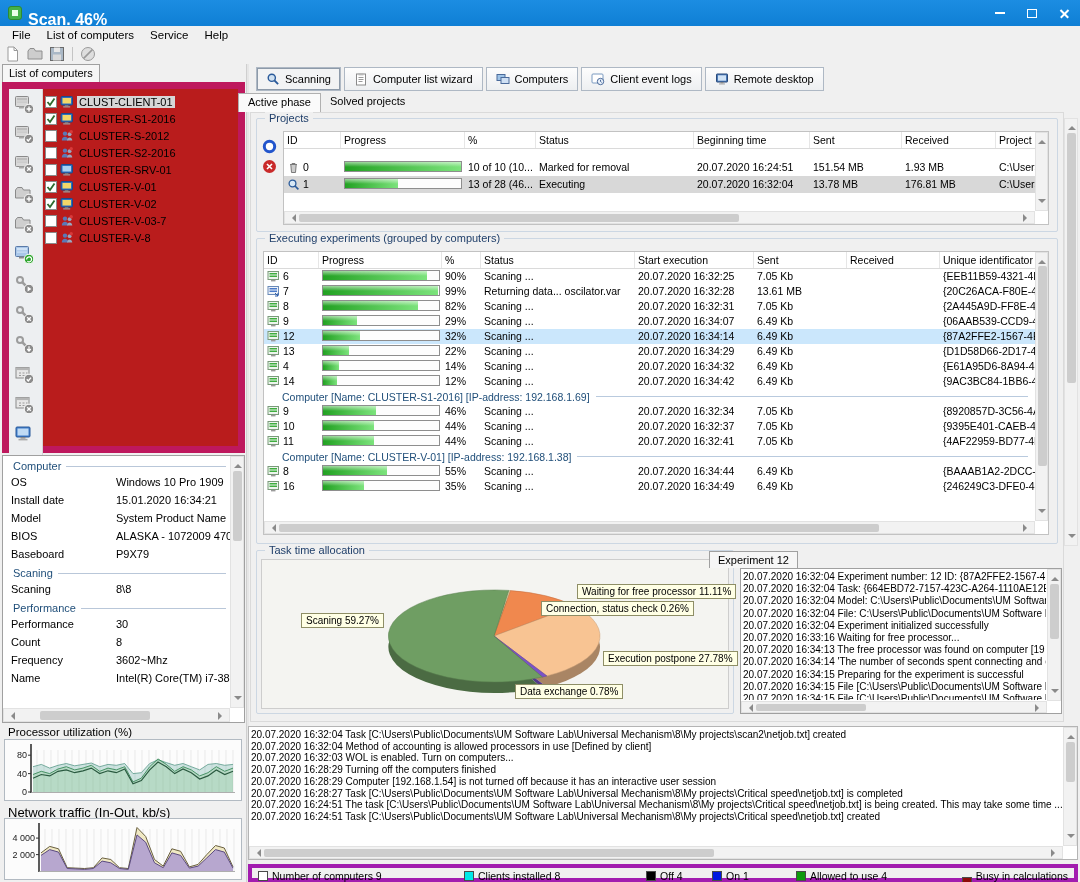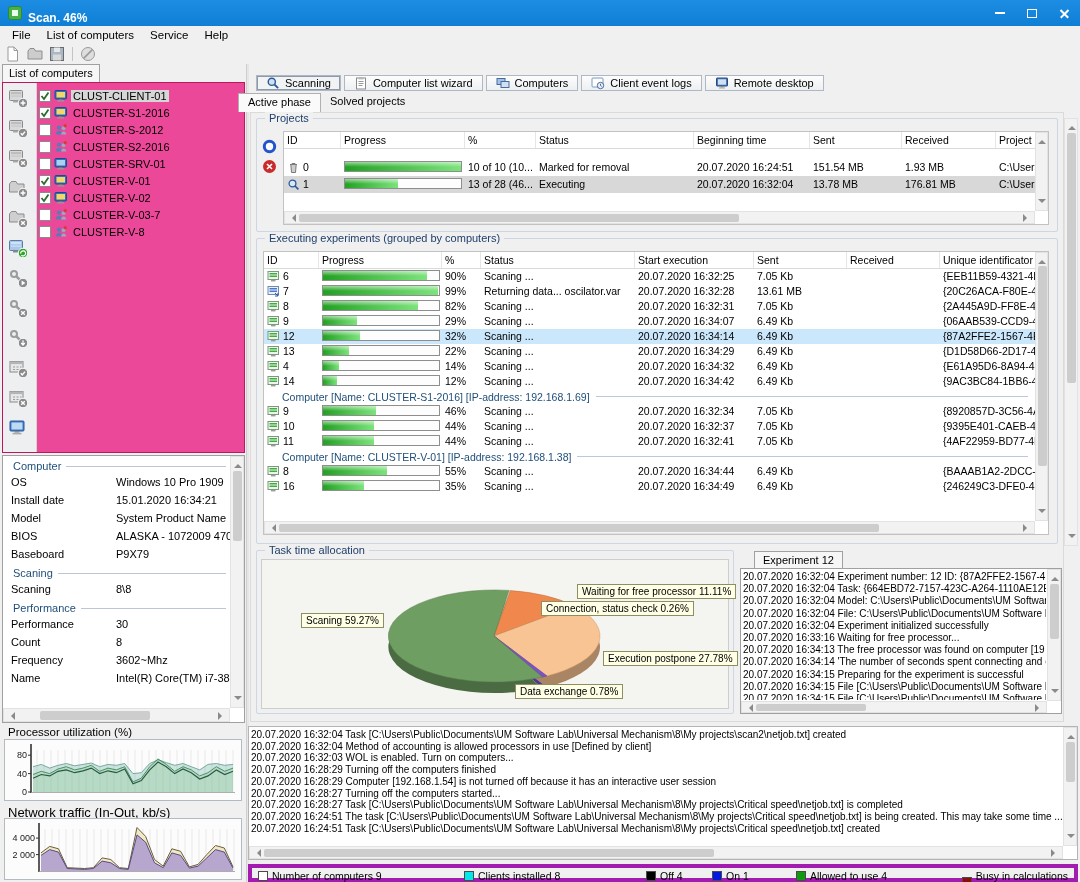--- a/index.html
+++ b/index.html
@@ -7,42 +7,42 @@
   #app { position:relative; width:1080px; height:882px; background:#f0f0f0;
          font-family:"Liberation Sans",sans-serif; font-size:11px; color:#000; overflow:hidden; }
   .abs { position:absolute; }
 
   
   #titlebar { left:0; top:0; width:1080px; height:26px;
     background:linear-gradient(180deg,#1c8de2,#0f7fd5); color:#fff; }
   #titleicon { left:8px; top:6px; width:14px; height:14px; background:#46b14a; border-radius:3px;
     border:1px solid #2d8a31; }
   #titleicon span { position:absolute; left:3px; top:3px; width:6px; height:6px; background:#eaffea; }
-  #titletext { left:28px; top:11px; font-weight:bold; font-size:12px; }
+  #titletext { left:28px; top:11px; font-weight:bold; font-size:16px; }
   .wbtn { top:0; width:32px; height:26px; display:flex; align-items:center; justify-content:center; }
   .glyph-min { width:10px; height:2px; background:#fff; }
   .glyph-max { width:10px; height:9px; border:1px solid #fff; }
   .glyph-close { position:relative; width:11px; height:11px; }
   .glyph-close i { position:absolute; left:0; top:5px; width:11px; height:1.6px; background:#fff; display:block; }
   .glyph-close i:first-child { transform:rotate(45deg); }
   .glyph-close i:last-child  { transform:rotate(-45deg); }
 
   
   #menubar { left:0; top:26px; width:1080px; height:18px; display:flex; align-items:center;
     padding-left:4px; font-size:11.5px; background:#f0f0f0; }
   .menu-item { padding:0 8px;text-align:center; }
   #toolbar { left:0; top:44px; width:1080px; height:20px; display:flex; align-items:center; padding-left:3px; gap:2px; }
   .tbtn { width:20px; height:18px; display:flex; align-items:center; justify-content:center; }
   .tsep { width:1px; height:14px; background:#c4c4c4; margin:0 3px; }
 
   
   #listTab { left:2px; top:64px; width:98px; height:18px; background:#f6f6f6;
     border:1px solid #a0a0a0; border-bottom:none; padding:2px 6px; }
-  #listPanel { left:2px; top:82px; width:243px; height:371px; background:#ec4899;
-    border:1px solid #be185d; }
+  #listPanel { left:2px; top:82px; width:243px; height:371px; background:#b91c1c;
+    border:7px solid #be185d; }
   #sideIcons { position:absolute; left:0; top:0; width:34px; height:369px; background:#edeff1;
     border-right:1px solid #d4d4d4; display:flex; flex-direction:column; align-items:center;
     padding-top:5px; gap:6px; }
   .sideicon { width:24px; height:24px; }
   #compList { position:absolute; left:34px; top:0; right:0; bottom:0; padding:4px 2px; }
   .comp-item { display:flex; align-items:center; height:17px; gap:3px; }
   .cb { width:12px; height:12px; border:1px solid #8a8a8a; background:#fff; display:flex;
     align-items:center; justify-content:center; flex:0 0 12px; }
   .comp-name { padding:0 2px; white-space:nowrap; }
   .comp-item.selected .comp-name { background:#d6d6d6; }
@@ -59,21 +59,21 @@
   #cpuTitle { left:8px; top:726px; font-size:11.5px; }
   #cpuBox { left:4px; top:739px; width:238px; height:62px; border:1px solid #b2bac2; background:#fcfcfc; }
   #netTitle { left:8px; top:805px; font-size:13px; }
   #netBox { left:4px; top:818px; width:238px; height:62px; border:1px solid #b2bac2; background:#fcfcfc; }
 
   #splitter { left:246px; top:64px; width:3px; height:818px; background:#e6e6e6; border-left:1px solid #cfcfcf; }
 
   
   #pageBox { left:250px; top:112px; width:814px; height:610px; border:1px solid #dadada; background:#f0f0f0; }
   #mainTabs { left:256px; top:66px; height:25px; display:flex; align-items:flex-end; }
-  .mtab { display:flex; align-items:center; gap:5px; padding:3px 9px; height:16px; margin-right:3px;
+  .mtab { display:flex; align-items:center; gap:5px; padding:11px 9px; height:16px; margin-right:3px;
     border:1px solid #aeb8c4; background:linear-gradient(#fdfdfd,#edeff1); white-space:nowrap;margin-top:12px; }
   .mtab.active { background:#f2f3f4; box-shadow:inset 0 0 0 1px #8d9aa9; }
   #subTabs { left:238px; top:93px; height:19px; display:flex; }
   .stab { padding:2px 9px; }
   .stab.active { background:#fafafa; border:1px solid #b0b0b0; border-bottom:none; }
 
   .fs { border:1px solid #ccd7e3; border-radius:2px; }
   .fs-legend { position:absolute; top:-7px; left:8px; background:#f0f0f0; padding:0 4px; color:#21406b; }
 
   #projFs { left:256px; top:118px; width:802px; height:114px; }
@@ -105,21 +105,21 @@
   .grow { display:flex; align-items:center; height:15px; padding-left:18px; color:#1f4e79;
     font-size:10.5px; gap:6px; }
   .grow .gline { flex:1; height:1px; background:#b9cade; margin-right:20px; }
 
   #pieFs { left:256px; top:550px; width:478px; height:164px; }
   #pieBox { position:absolute; left:4px; top:8px; right:4px; bottom:4px; border:1px solid #cdcdcd;
     background:#f4f4f1; }
   .pielabel { position:absolute; font-size:10px; background:#ffffe5; border:1px solid #8e8e66;
     padding:0 4px; white-space:nowrap; line-height:13px; }
 
-  #exp12Tab { left:754px; top:551px; height:17px; padding:2px 8px; background:#f6f6f6;
+  #exp12Tab { left:709px; top:551px; height:17px; padding:2px 8px; background:#f6f6f6;
     border:1px solid #a0a0a0; border-bottom:none;text-align:right; }
   #exp12Box { left:740px; top:568px; width:322px; height:146px; background:#fff; border:1px solid #a0a0a0; }
   .loglines { position:absolute; left:2px; top:2px; right:15px; bottom:13px; overflow:hidden;
     font-size:10px; line-height:12.2px; white-space:nowrap; }
 
   #botLog { left:248px; top:726px; width:830px; height:134px; background:#fff; border:1px solid #b4b4b4; }
   #botLog .loglines { bottom:14px; line-height:11.7px; }
 
   #statusBar { left:248px; top:864px; width:830px; height:18px; background:#f0f0f0; border:4px solid #a21caf; }
   .sitem { position:absolute; top:2px; display:flex; align-items:center; gap:4px; font-size:10.5px; }
@@ -1126,21 +1126,20 @@
     <div class="arr down" style="left:3px;bottom:3px;"></div>
   </div>
 
   <div class="abs" id="botLog">
     <div class="loglines" id="botLogLines">
         <div>20.07.2020 16:32:04 Task [C:\Users\Public\Documents\UM Software Lab\Universal Mechanism\8\My projects\scan2\netjob.txt] created</div>
         <div>20.07.2020 16:32:04 Method of accounting is allowed processors in use [Defined by client]</div>
         <div>20.07.2020 16:32:03 WOL is enabled. Turn on computers...</div>
         <div>20.07.2020 16:28:29 Turning off the computers finished</div>
         <div>20.07.2020 16:28:29 Computer [192.168.1.54] is not turned off because it has an interactive user session</div>
-        <div>20.07.2020 16:28:27 Turning off the computers started...</div>
         <div>20.07.2020 16:28:27 Task [C:\Users\Public\Documents\UM Software Lab\Universal Mechanism\8\My projects\Critical speed\netjob.txt] is completed</div>
         <div>20.07.2020 16:24:51 The task [C:\Users\Public\Documents\UM Software Lab\Universal Mechanism\8\My projects\Critical speed\netjob.txt] is being created. This may take some time ...</div>
         <div>20.07.2020 16:24:51 Task [C:\Users\Public\Documents\UM Software Lab\Universal Mechanism\8\My projects\Critical speed\netjob.txt] created</div>
       </div>
     <div class="sb" style="right:0;top:0;width:14px;bottom:13px;">
       <div class="arr up" style="left:3px;top:3px;"></div>
       <div class="thumb" style="left:2px;top:14px;width:9px;height:40px;"></div>
       <div class="arr down" style="left:3px;bottom:3px;"></div>
     </div>
     <div class="sb" style="left:0;bottom:0;height:13px;right:14px;">

